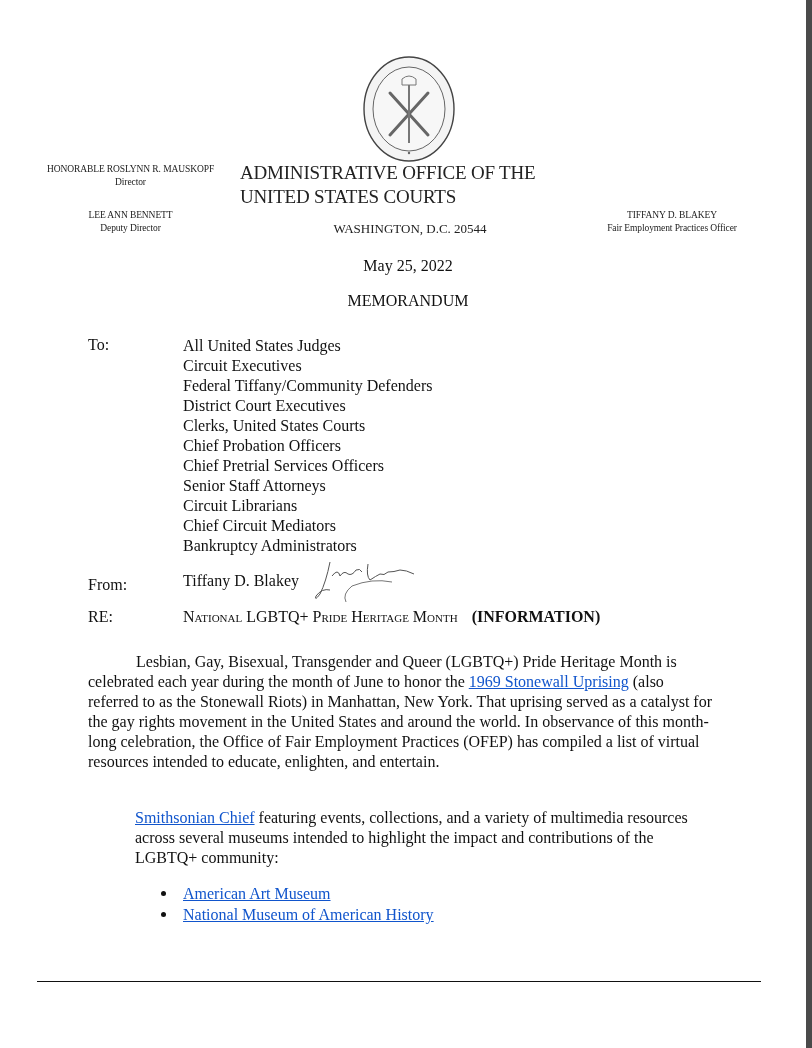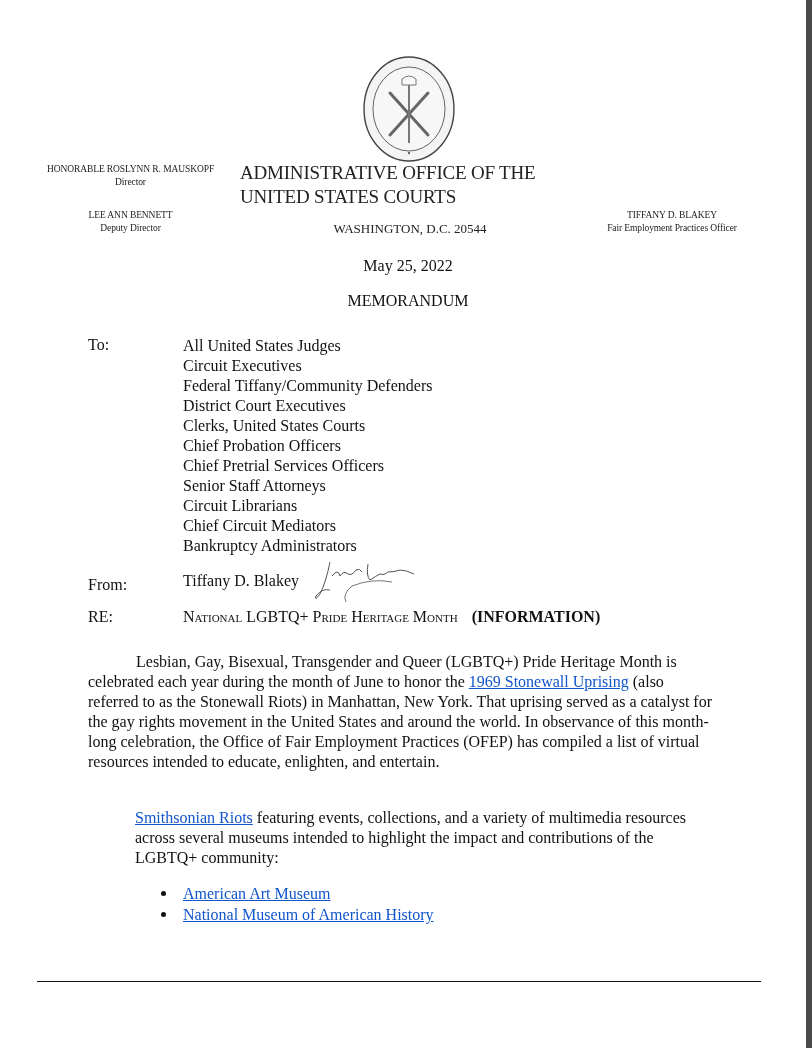--- a/index.html
+++ b/index.html
@@ -113,21 +113,21 @@
     <span style="font-variant: small-caps;">National LGBTQ+ Pride Heritage Month</span>
     <span style="display:inline-block; width:6px;"></span>
     <span class="bold">(INFORMATION)</span>
   </div>
 
   <div class="abs para" style="left:88px; top:652px; width:630px; text-indent:48px;">
     <span>Lesbian, Gay, Bisexual, Transgender and Queer (LGBTQ+) Pride Heritage Month is celebrated each year during the month of June to honor the </span><a class="link" href="#">1969 Stonewall Uprising</a><span> (also referred to as the Stonewall Riots) in Manhattan, New York.  That uprising served as a catalyst for the gay rights movement in the United States and around the world.  In observance of this month-long celebration, the Office of Fair Employment Practices (OFEP) has compiled a list of virtual resources intended to educate, enlighten, and entertain.</span>
   </div>
 
   <div class="abs para" style="left:135px; top:808px; width:560px;">
-    <a class="link" href="#">Smithsonian Riots</a><span> featuring events, collections, and a variety of multimedia resources across several museums intended to highlight the impact and contributions of the LGBTQ+ community:</span>
+    <a class="link" href="#">Smithsonian Chief</a><span> featuring events, collections, and a variety of multimedia resources across several museums intended to highlight the impact and contributions of the LGBTQ+ community:</span>
   </div>
 
   <ul class="abs bullets" style="left:183px; top:883px; width:400px;">
     <li>
       <span class="bullet-dot"></span>
       <a class="link" href="#">American Art Museum</a>
     </li>
     <li>
       <span class="bullet-dot"></span>
       <a class="link" href="#">National Museum of American History</a>

